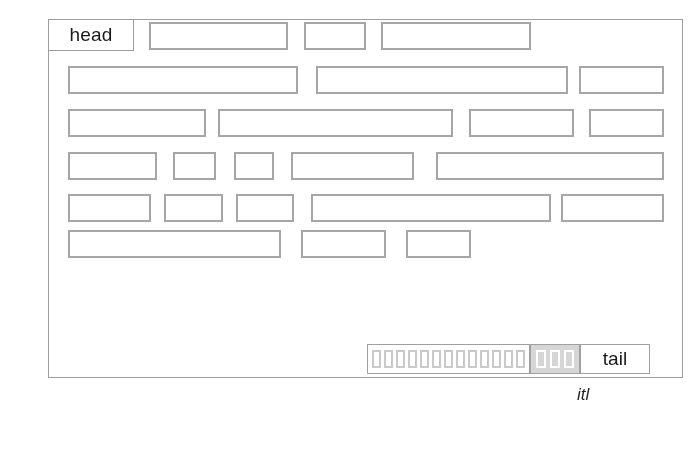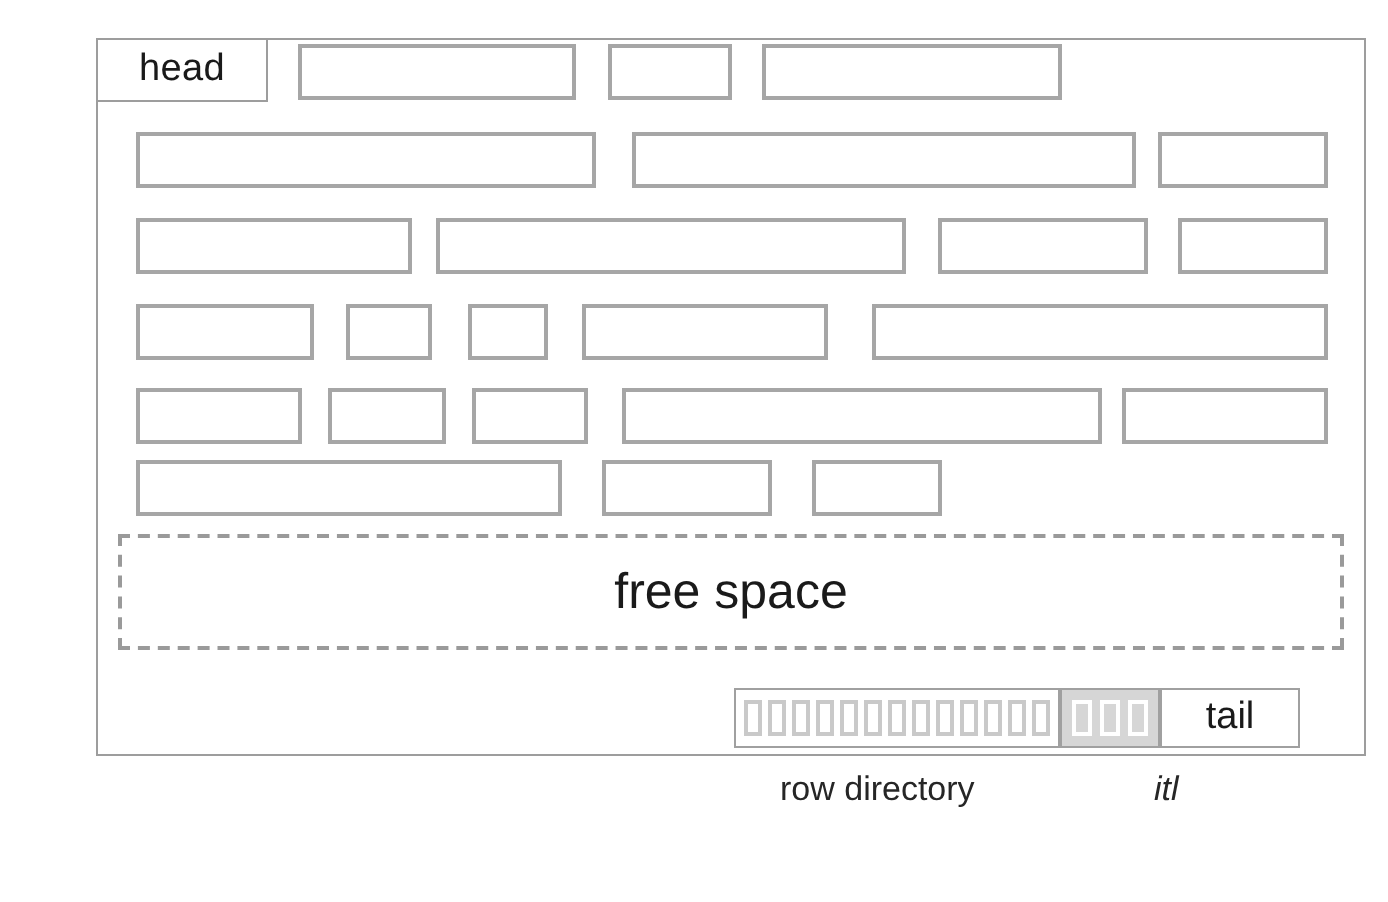--- a/index.html
+++ b/index.html
@@ -177,23 +177,20 @@
         <div class="block" style="left: 252px; top: 210px; width: 85px; height: 28px;"></div>
         <div class="block" style="left: 357px; top: 210px; width: 65px; height: 28px;"></div>
       </div>
 
   </div>
 
   <div class="head-cell">
     <span>head</span>
   </div>
 
-  <div class="free-space">
-    <span class="free-space-label">free space</span>
-  </div>
 
   <div class="bottom-strip">
     <div class="rowdir-box" id="rowdir-box">
         <div class="rowdir-slot"></div>
         <div class="rowdir-slot"></div>
         <div class="rowdir-slot"></div>
         <div class="rowdir-slot"></div>
         <div class="rowdir-slot"></div>
         <div class="rowdir-slot"></div>
         <div class="rowdir-slot"></div>
@@ -207,16 +204,15 @@
     <div class="itl-box" id="itl-box">
         <div class="itl-slot"></div>
         <div class="itl-slot"></div>
         <div class="itl-slot"></div>
       </div>
     <div class="tail-box">
       <span>tail</span>
     </div>
   </div>
 
-  <div class="caption caption-rowdir">row directory</div>
   <div class="caption caption-itl">itl</div>
 
 </div>
 
 </body></html>

